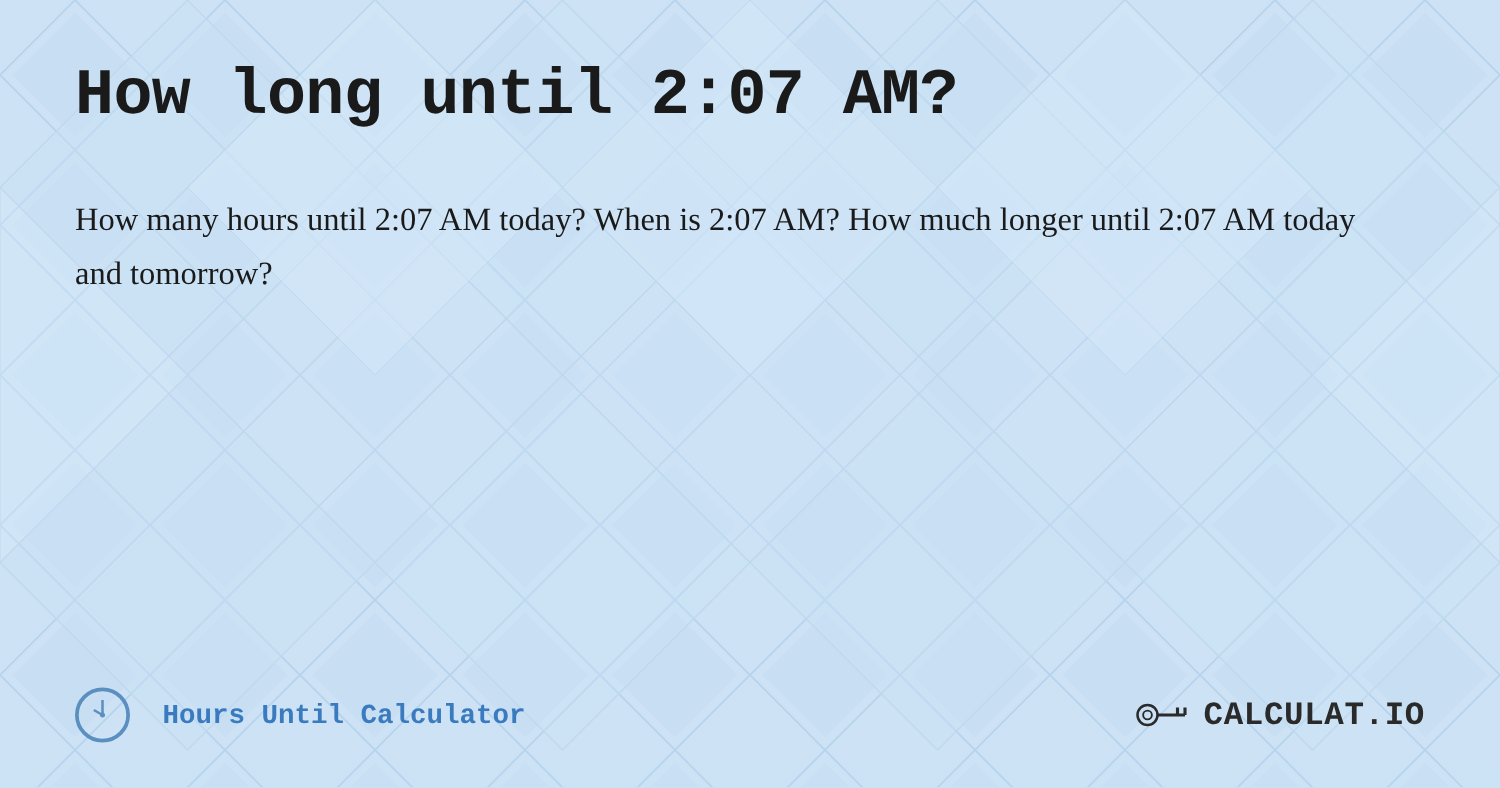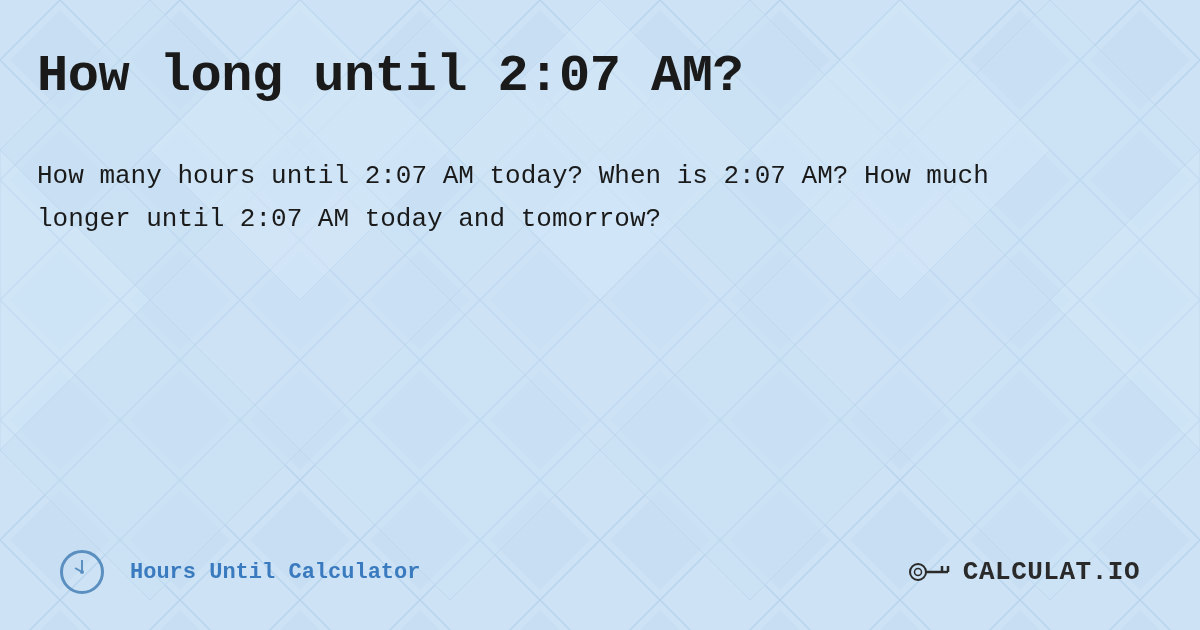--- a/index.html
+++ b/index.html
@@ -35,39 +35,39 @@
 
     .bg-pattern svg {
       width: 100%;
       height: 100%;
       opacity: 0.55;
     }
 
     .content {
       position: relative;
       z-index: 1;
-      padding: 48px 60px 40px 37px;
+      padding: 48px 60px 40px 60px;
       display: flex;
       flex-direction: column;
       height: 100%;
     }
 
     .main-title {
       font-size: 52px;
       font-weight: 900;
       color: #1a1a1a;
       font-family: 'Courier New', Courier, monospace;
       letter-spacing: -0.5px;
       margin-bottom: 50px;
       line-height: 1.1;
     }
 
     .description {
       font-size: 26px;
-      font-family: Liberation Mono, monospace;
+      font-family: Liberation Serif, serif;
       color: #1a1a1a;
       line-height: 1.65;
       max-width: 1050px;
       font-weight: 400;
     }
 
     .footer {
       position: absolute;
       bottom: 36px;
       left: 60px;

